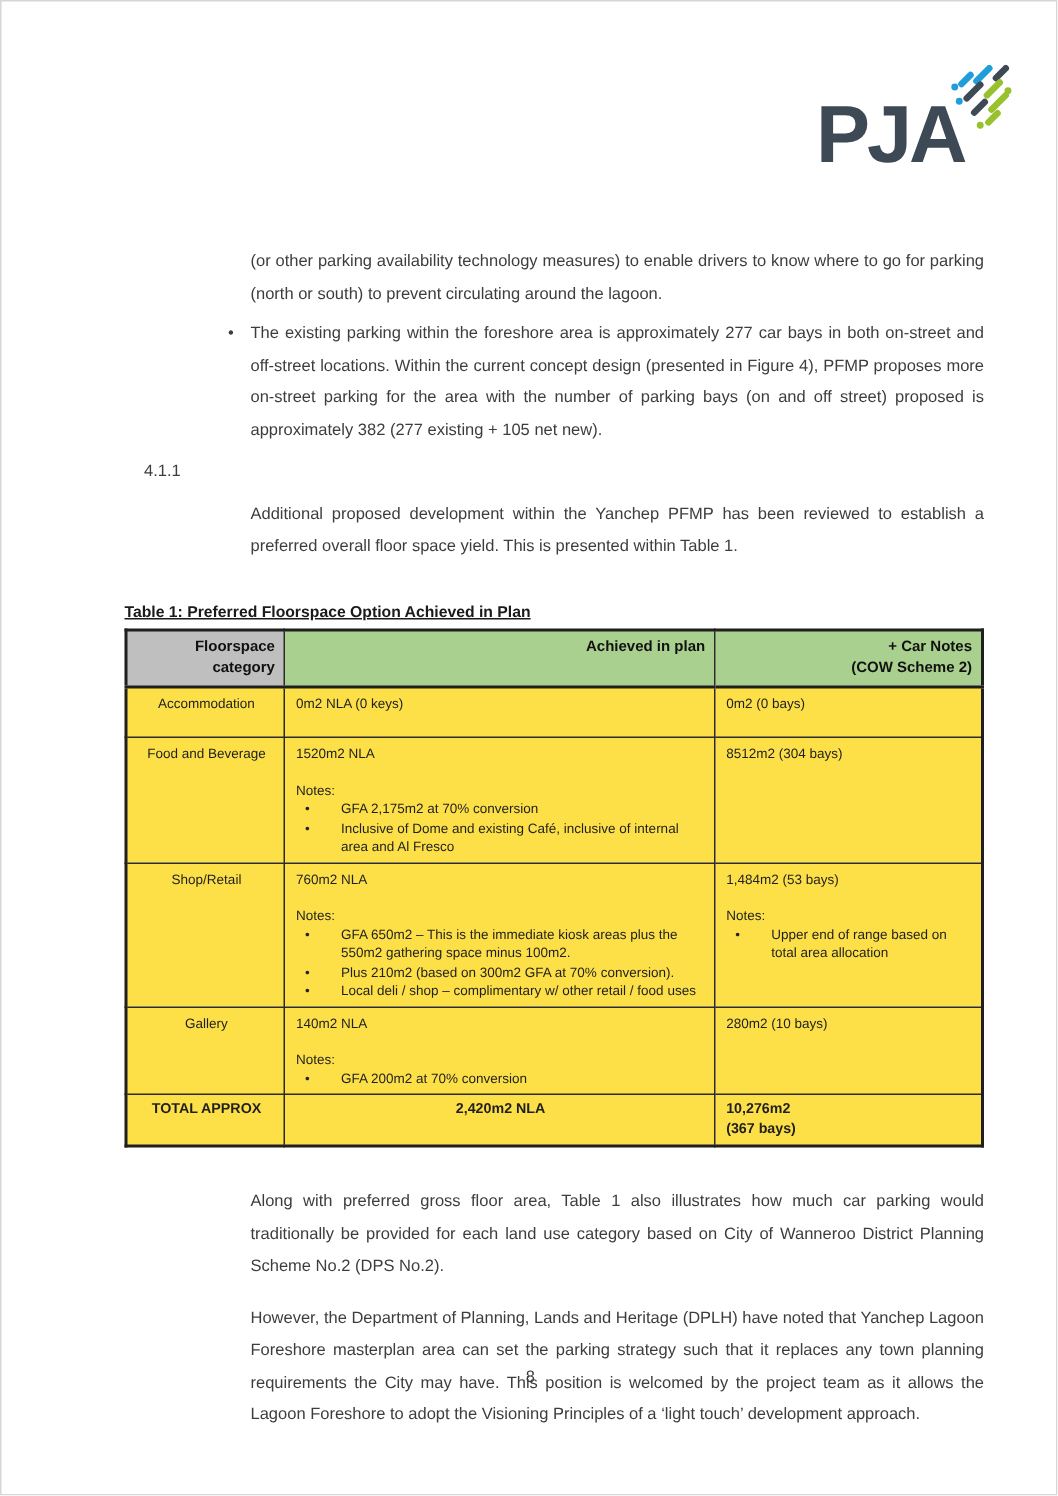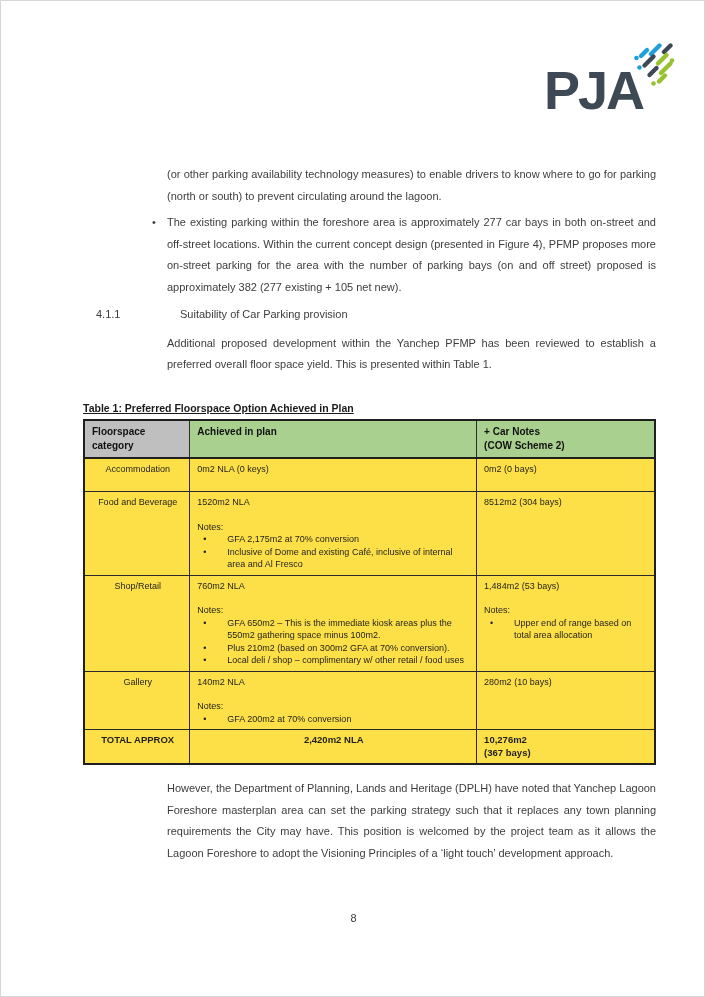--- a/index.html
+++ b/index.html
@@ -53,21 +53,21 @@
     margin-top:3px; width:573px;
     border-collapse:collapse;
     border:2px solid #1f1f1f;
   }
   table.floorspace th, table.floorspace td {
     border:1px solid #2b2b2b;
     vertical-align:top;
     padding:4px 6px 4px 7px;
   }
   table.floorspace th {
-    text-align:left; font-size:10px; line-height:14px;
+    text-align:right; font-size:10px; line-height:14px;
     color:#111; border-bottom:2px solid #1f1f1f;
   }
   .col-cat { width:106px; }
   .col-ach { width:288px; }
   .col-bay { width:179px; }
   th.h-gray  { background:#bfbfbf; }
   th.h-green { background:#a9d08e; }
 
   td { font-size:9px; line-height:12.5px; color:#1f1f1f; }
   td.c-gray  { background:#fde047;text-align:center; }
@@ -124,21 +124,20 @@
 
     <p class="body-text p-cont">(or other parking availability technology measures) to enable drivers to know where to go for parking (north or south) to prevent circulating around the lagoon.</p>
 
     <div class="bullet-row">
       <span class="bullet-marker">•</span>
       <p class="body-text">The existing parking within the foreshore area is approximately 277 car bays in both on-street and off-street locations.  Within the current concept design (presented in Figure 4), PFMP proposes more on-street parking for the area with the number of parking bays (on and off street) proposed is approximately 382 (277 existing + 105 net new).</p>
     </div>
 
     <div class="section-row">
       <span class="section-num">4.1.1</span>
-      <span class="section-title">Suitability of Car Parking provision</span>
     </div>
 
     <p class="body-text p-ind">Additional proposed development within the Yanchep PFMP has been reviewed to establish a preferred overall floor space yield.  This is presented within Table 1.</p>
 
     <p class="table-caption">Table 1: Preferred Floorspace Option Achieved in Plan</p>
 
     <table class="floorspace">
       <colgroup>
         <col class="col-cat">
           <col class="col-ach">
@@ -213,20 +212,21 @@
         <td class="c-gray">TOTAL APPROX</td>
         <td class="c-gray">2,420m2 NLA</td>
         <td class="c-green">
           <div>10,276m2</div>
           <div>(367 bays)</div>
         </td>
       </tr>
     </tbody>
       </table>
 
+    <p class="body-text p-ind p-after1">Along with preferred gross floor area, Table 1 also illustrates how much car parking would traditionally be provided for each land use category based on City of Wanneroo District Planning Scheme No.2 (DPS No.2).</p>
 
     <p class="body-text p-ind p-after2">However, the Department of Planning, Lands and Heritage (DPLH) have noted that Yanchep Lagoon Foreshore masterplan area can set the parking strategy such that it replaces any town planning requirements the City may have. This position is welcomed by the project team as it allows the Lagoon Foreshore to adopt the Visioning Principles of a ‘light touch’ development approach.</p>
 
   </div>
 
   <div class="page-number">8</div>
 
 </div>
 
 </body></html>

